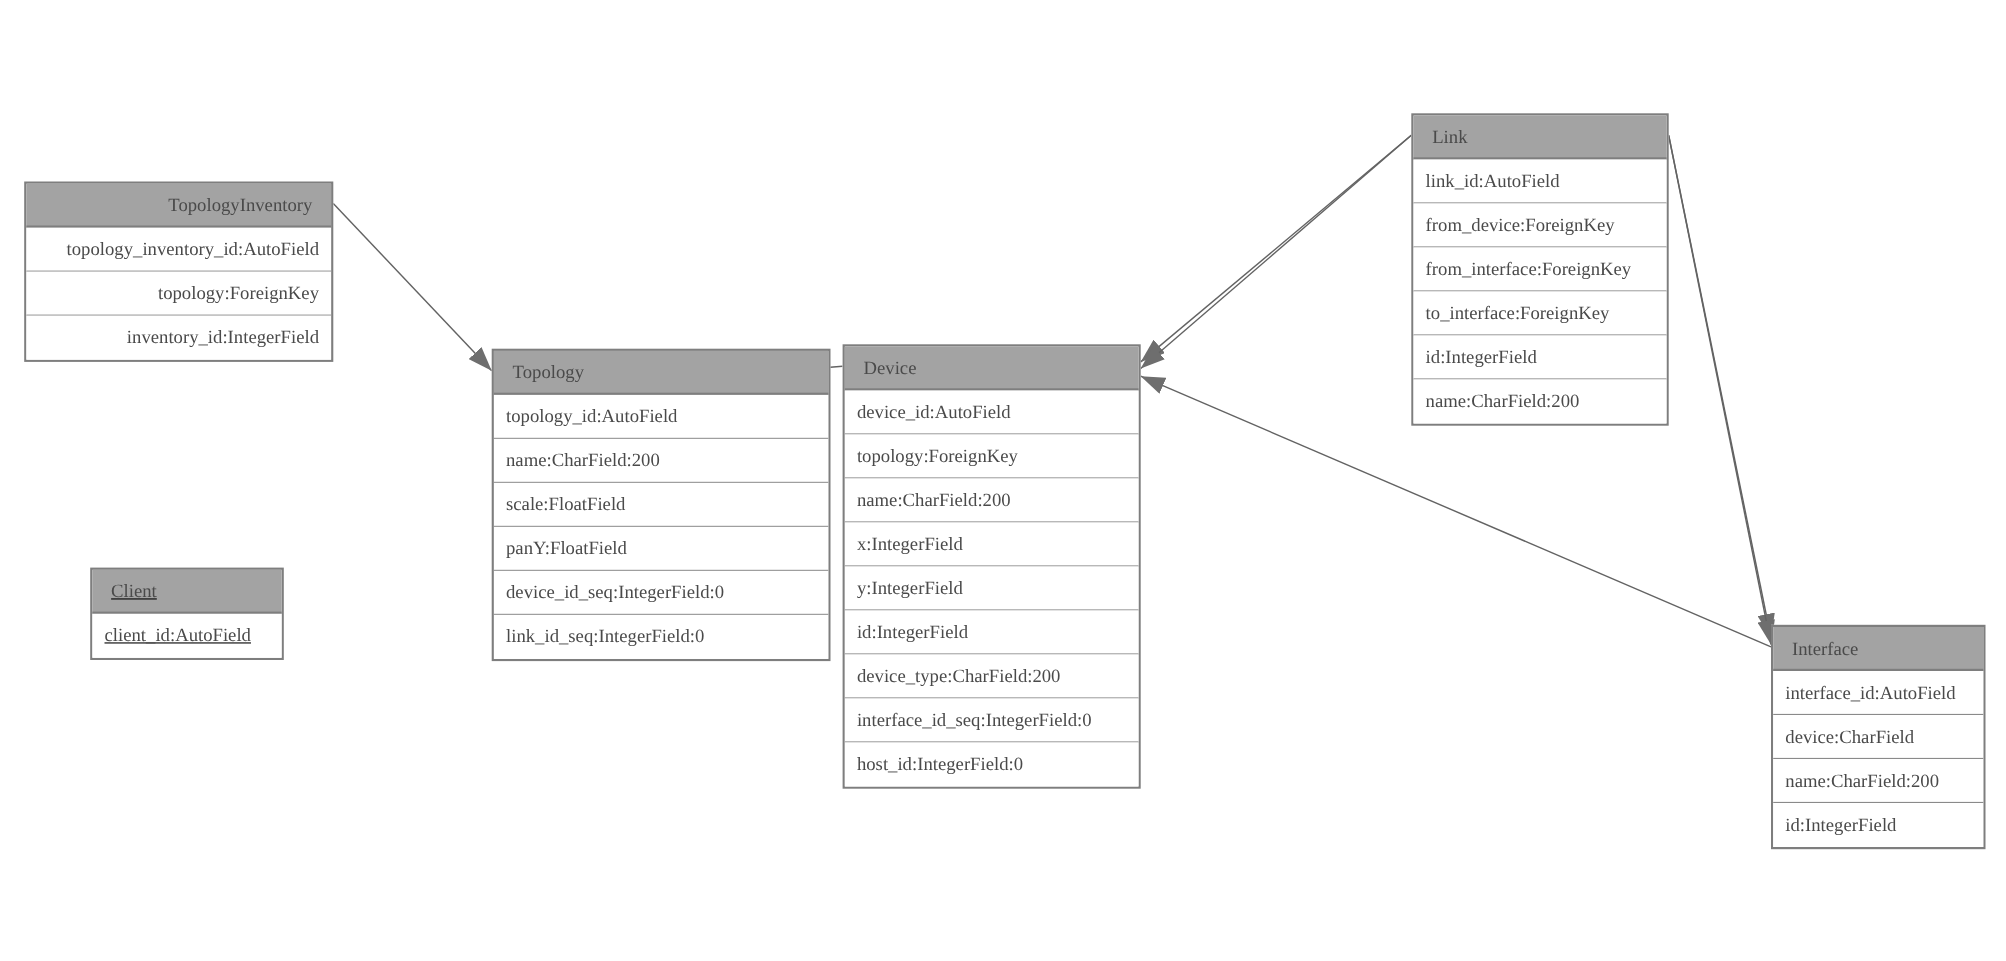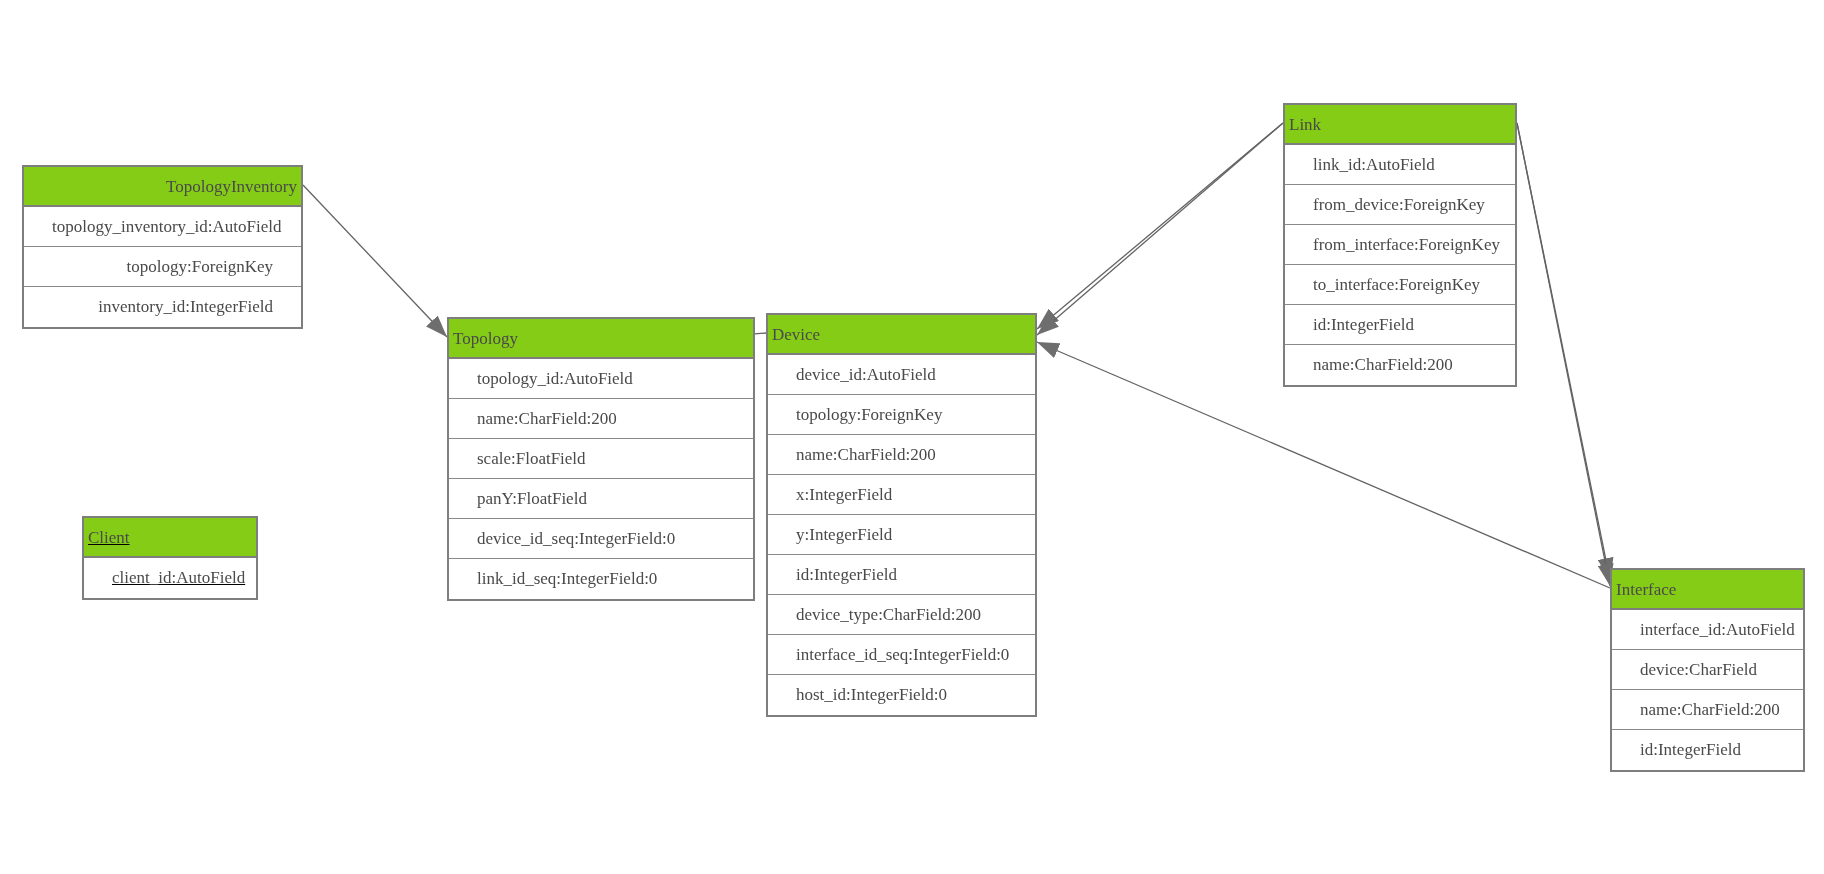--- a/index.html
+++ b/index.html
@@ -24,34 +24,34 @@
   }
   .entity {
     position: absolute;
     background: #ffffff;
     border: 2px solid #7e7e7e;
     box-sizing: border-box;
   }
   .entity-header {
     height: 40px;
     line-height: 40px;
-    background: #84cc16;
+    background: #a3a3a3;
     border-bottom: 2px solid #7e7e7e;
-    padding: 0 4px;
+    padding: 0 17px;
     font-size: 17px;
     color: #4a4a4a;
     box-sizing: border-box;
     white-space: nowrap;
     overflow: hidden;
   }
   .entity-row {
     height: 40px;
     line-height: 39px;
     border-bottom: 1px solid #8a8a8a;
-    padding: 0 28px;
+    padding: 0 11px;
     font-size: 17px;
     color: #4a4a4a;
     box-sizing: border-box;
     background: #ffffff;
     white-space: nowrap;
     overflow: hidden;
   }
   .entity-row:last-child {
     border-bottom: none;
   }

